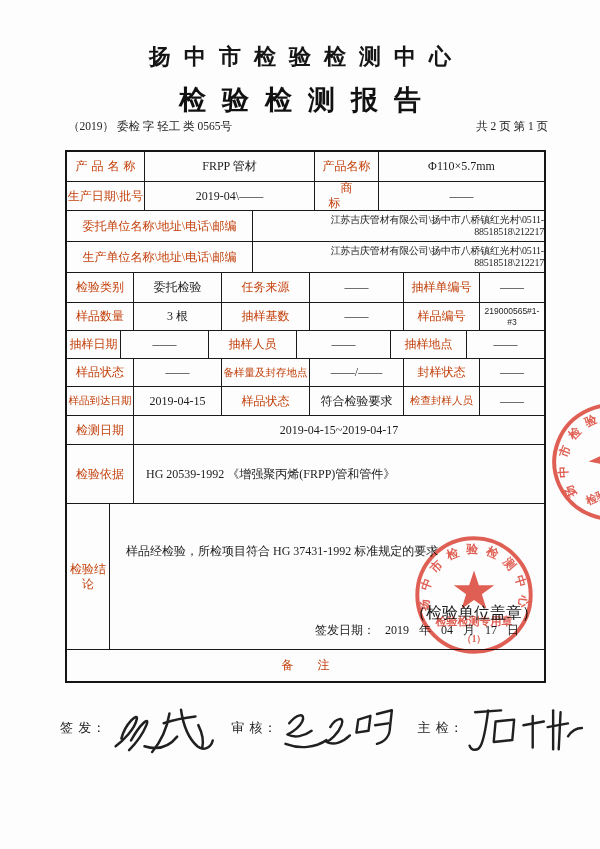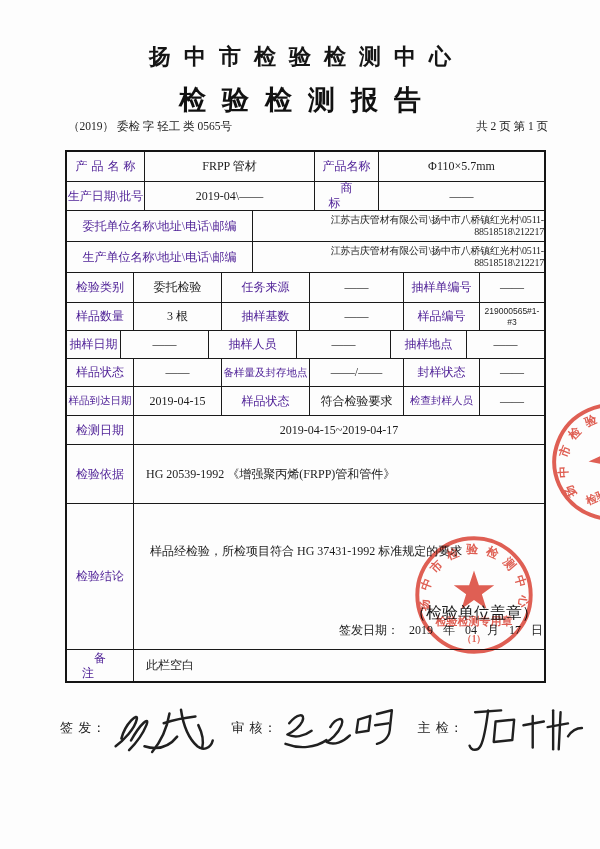--- a/index.html
+++ b/index.html
@@ -33,21 +33,21 @@
   }
   .tr { display:flex; width:100%; }
   .td {
     border-right:1px solid #1a1a1a; border-bottom:1px solid #1a1a1a;
     display:flex; align-items:center; justify-content:center;
     font-size:12px; line-height:1.25; text-align:center;
     overflow:hidden; position:relative;
   }
   .td:last-child { border-right:none; flex:1; }
   .tr:last-child .td { border-bottom:none; }
-  .lbl { font-size:12px; color:#4c1d95; }
+  .lbl { font-size:12px; color:#c2410c; }
   .ls1 { letter-spacing:4px; text-indent:4px; }
   .wide { letter-spacing:2em; text-indent:2em; }
   .left { justify-content:flex-start; text-align:right; padding-left:12px; }
   .small { font-size:10px; letter-spacing:-0.2px; }
   .tight { font-size:10.5px; }
   .tiny { font-size:8.5px; font-family:"Liberation Sans","DejaVu Sans",sans-serif; }
   .conc { display:block; }
   .conc-text { position:absolute; top:40px; left:16px; right:8px; text-align:left; font-size:12px; }
   .seal-hint { position:absolute; top:99px; right:6px; font-size:16px; }
   .issue-line { position:absolute; top:119px; left:205px; font-size:12px; word-spacing:7px; text-align:left; }
@@ -151,34 +151,33 @@
       <div class="td lbl" style="width:67px">检测日期</div>
       <div class="td">2019-04-15~2019-04-17</div>
     </div>
 
     <div class="tr" style="height:59px">
       <div class="td lbl" style="width:67px">检验依据</div>
       <div class="td left">HG 20539-1992 《增强聚丙烯(FRPP)管和管件》</div>
     </div>
 
     <div class="tr" style="height:146px">
-      <div class="td lbl" style="width:67px">检验结论</div>
+      <div class="td lbl" style="width:43px">检验结论</div>
       <div class="td conc">
         <div class="conc-text">样品经检验，所检项目符合 HG 37431-1992 标准规定的要求</div>
         <div class="seal-hint">（检验单位盖章）</div>
         <div class="issue-line">
           <span>签发日期：</span>
           <span>2019 年 04 月 17 日</span>
         </div>
       </div>
     </div>
 
     <div class="tr" style="height:31px">
       <div class="td lbl wide" style="width:67px">备注</div>
-      <div class="td left">此栏空白</div>
     </div>
 
   </div>
 
   <svg class="stamp stamp-main" viewBox="0 0 160 160">
     <circle cx="80" cy="80" r="72" fill="none" stroke-width="5" stroke="#dd4a3c"></circle>
     <polygon points="80,49 86.2,67.5 105.7,67.7 90,79.2 95.9,97.8 80,86.5 64.1,97.8 70,79.2 54.3,67.7 73.8,67.5" fill="#dd4a3c"></polygon>
     <defs>
       <path id="arcA" d="M 26,106 A 58,58 0 1 1 134,106"></path>
     </defs>

